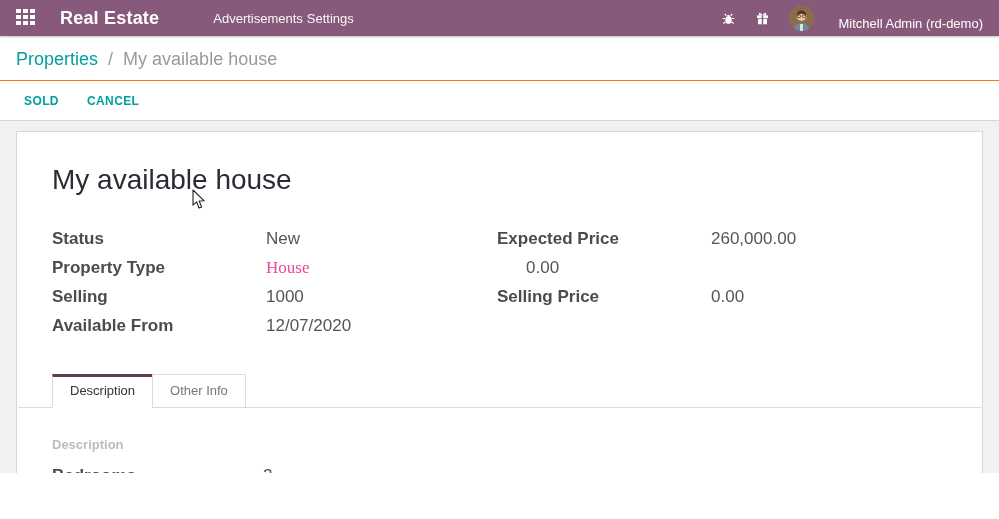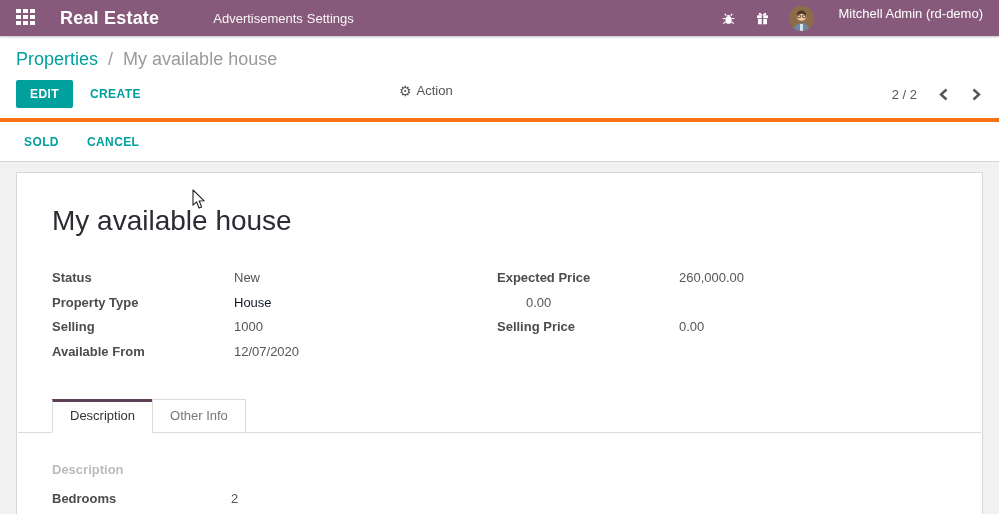--- a/index.html
+++ b/index.html
@@ -11,26 +11,26 @@
   .navbar { height:36px; background:#875A7B; display:flex; align-items:center;
     padding:0 16px; color:#fff; box-shadow:0 1px 2px rgba(0,0,0,.25); position:relative; z-index:5; }
   .apps-btn { width:22px; height:18px; display:grid; grid-template-columns:repeat(3,5px);
     grid-template-rows:repeat(3,4px); gap:2px; cursor:pointer; margin-right:22px; }
   .apps-btn span { background:#fff; display:block; }
   .brand { font-size:18px; font-weight:700; letter-spacing:.2px; margin-right:52px; cursor:pointer; }
   .nav-menu { display:flex; font-size:13px; }
   .nav-menu .nav-item { cursor:pointer; opacity:.95; padding:4px 2px; }
   .nav-right { margin-left:auto; display:flex; align-items:center; gap:18px; }
   .nav-ico { width:16px; height:16px; display:flex; align-items:center; justify-content:center; cursor:pointer; }
-  .user-block { display:flex; align-items:flex-start; gap:25px; cursor:pointer; }
+  .user-block { display:flex; align-items:flex-end; gap:25px; cursor:pointer; }
   .avatar { width:25px; height:25px; border-radius:50%; overflow:hidden; background:#9a7b55; flex:0 0 auto; }
   .user-name { font-size:13px; }
 
   
-  .control-panel { background:#fff; border-bottom:4px solid #f97316; padding:0 16px; }
+  .control-panel { background:#fff; border-bottom:1px solid #f97316; padding:0 16px; }
   .breadcrumb { font-size:18px; padding:13px 0 10px; }
   .breadcrumb .bc-link { color:#00A09D; cursor:pointer; }
   .breadcrumb .bc-sep { color:#9a9a9a; margin:0 5px; }
   .breadcrumb .bc-current { color:#9a9a9a; }
   .cp-buttons { display:flex; align-items:center; padding-bottom:10px; position:relative; height:38px; }
   .btn-edit { background:#00A09D; color:#fff; border:none; font-family:inherit;
     font-size:12px; font-weight:700; letter-spacing:.4px; padding:7px 14px;
     border-radius:2px; cursor:pointer; }
   .btn-create { background:none; border:none; font-family:inherit; color:#00A09D;
     font-size:12px; font-weight:700; letter-spacing:.4px; margin-left:17px; cursor:pointer; }
@@ -47,24 +47,24 @@
   .status-btn { background:none; border:none; font-family:inherit; color:#00A09D;
     font-size:12px; font-weight:700; letter-spacing:.4px; cursor:pointer; }
 
   
   .content { background:#f1f1f1; height:352px; overflow:hidden; }
   .sheet { margin:10px 16px 0; background:#fff; border:1px solid #d8d8d8;
     height:400px; padding:28px 35px 0; }
   .sheet-title { font-size:28px; font-weight:400; color:#2b2b33; margin-top:4px; }
   .field-groups { display:flex; margin-top:34px; }
   .field-col { width:445px; }
-  .field-row { display:flex; font-size:13px; margin-bottom:11px; line-height:1.05; }
+  .field-row { display:flex; font-size:17px; margin-bottom:11px; line-height:1.05;gap:32px; }
   .field-label { width:153px; font-weight:700; color:#4c4c4c; flex:0 0 auto; }
   .field-value { color:#555;margin-left:29px; }
-  .field-value.link { color:#0f172a; cursor:pointer; }
+  .field-value.link { color:#ec4899; cursor:pointer;font-family:Liberation Serif, serif; }
 
   
   .notebook-header { margin:29px -34px 0; padding-left:34px; display:flex;
     border-bottom:1px solid #dcdcdc; }
   .tab { font-size:13px; padding:8px 17px 9px; border:1px solid #dcdcdc;
     margin-bottom:-1px; margin-right:-1px; background:#fff; color:#777; cursor:pointer; }
   .tab.active { border-top:3px solid #5E3E54; border-bottom-color:#fff;
     color:#333; padding-top:6px; }
   .tab-content { padding-top:29px; }
   .group-title { font-size:13px; font-weight:700; color:#bcbcbc; margin-bottom:15px; }
@@ -126,41 +126,20 @@
     </div>
   </div>
 </header>
 
 <section class="control-panel">
   <div class="breadcrumb">
     <span class="bc-link">Properties</span>
     <span class="bc-sep">/</span>
     <span class="bc-current">My available house</span>
   </div>
-  <div class="cp-buttons">
-    <button class="btn-edit">EDIT</button>
-    <button class="btn-create">CREATE</button>
-    <div class="action-menu">
-      <span class="gear">⚙</span>
-      <span>Action</span>
-    </div>
-    <div class="pager">
-      <span class="pager-count">2 / 2</span>
-      <button class="pager-btn">
-        <svg width="9" height="13" viewBox="0 0 9 13" fill="none" stroke="#555" stroke-width="2.4">
-            <path d="M7.5 1.5 L2 6.5 L7.5 11.5"></path>
-          </svg>
-      </button>
-      <button class="pager-btn">
-        <svg width="9" height="13" viewBox="0 0 9 13" fill="none" stroke="#555" stroke-width="2.4">
-            <path d="M1.5 1.5 L7 6.5 L1.5 11.5"></path>
-          </svg>
-      </button>
-    </div>
-  </div>
 </section>
 
 <section class="statusbar">
   <button class="status-btn">SOLD</button>
   <button class="status-btn">CANCEL</button>
 </section>
 
 <main class="content">
   <div class="sheet">
     <h1 class="sheet-title">My available house</h1>

